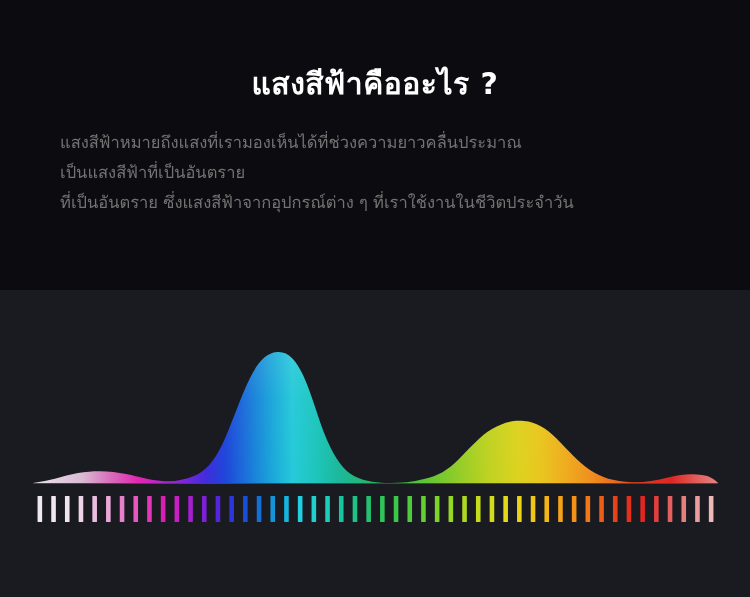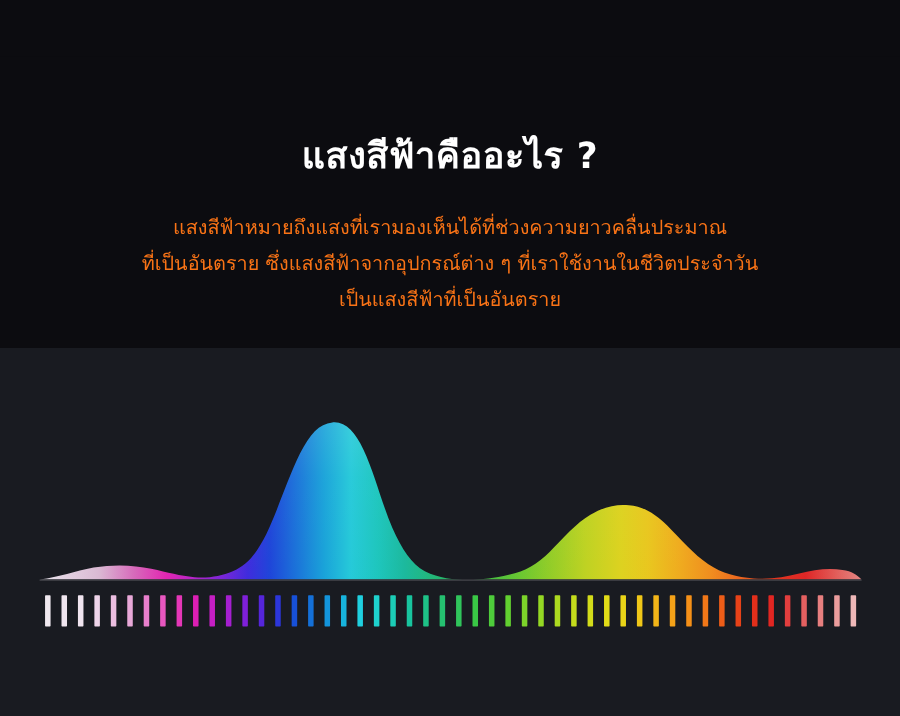--- a/index.html
+++ b/index.html
@@ -16,42 +16,40 @@
   }
 
   
   #header {
     position: absolute;
     left: 0;
     top: 0;
     width: 750px;
     height: 290px;
     background: #0c0c10;
-    margin-top: 47px;
   }
   #page-title {
     position: absolute;
     left: 0;
     top: 66px;
     width: 750px;
     text-align: center;
     color: #ffffff;
     font-size: 30px;
     font-weight: bold;
     letter-spacing: 0.5px;
     line-height: 1.2;
     white-space: nowrap;
   }
   #intro-paragraph {
     position: absolute;
     left: 60px;
     top: 128px;
     width: 630px;
-    text-align: center;
-    color: #f97316;
+    color: #737373;
     font-size: 16.5px;
     line-height: 30px;
     font-weight: 500;
   }
   #intro-paragraph .line {
     display: block;
     white-space: nowrap;
   }
 
   
@@ -74,22 +72,22 @@
 </style>
 </head>
 <body>
 
 <div id="header">
 
   <div id="page-title">แสงสีฟ้าคืออะไร ?</div>
 
   <div id="intro-paragraph">
     <span class="line">แสงสีฟ้าหมายถึงแสงที่เรามองเห็นได้ที่ช่วงความยาวคลื่นประมาณ</span>
+    <span class="line">เป็นแสงสีฟ้าที่เป็นอันตราย</span>
     <span class="line">ที่เป็นอันตราย ซึ่งแสงสีฟ้าจากอุปกรณ์ต่าง ๆ ที่เราใช้งานในชีวิตประจำวัน</span>
-    <span class="line">เป็นแสงสีฟ้าที่เป็นอันตราย</span>
   </div>
 
 </div>
 
 <div id="chart-panel">
 
   <svg id="spectrum-figure" viewBox="0 0 750 307" preserveAspectRatio="none">
     <defs>
 
       <linearGradient id="spectrumGrad" x1="0" y1="0" x2="1" y2="0">

